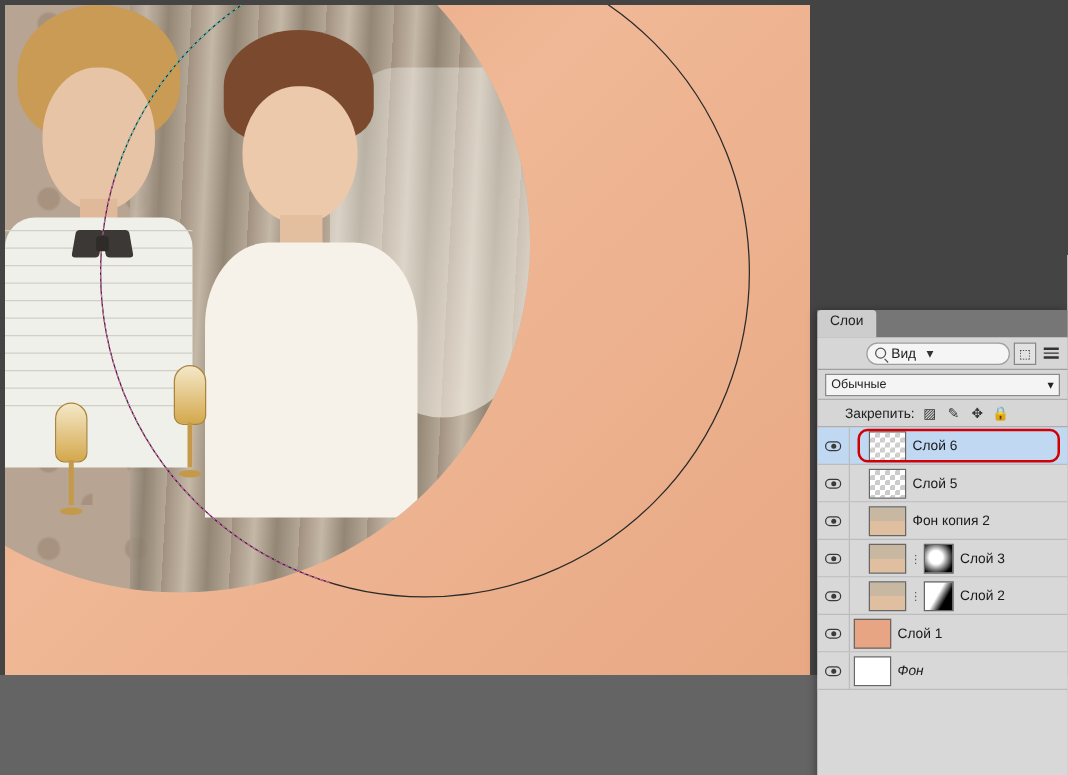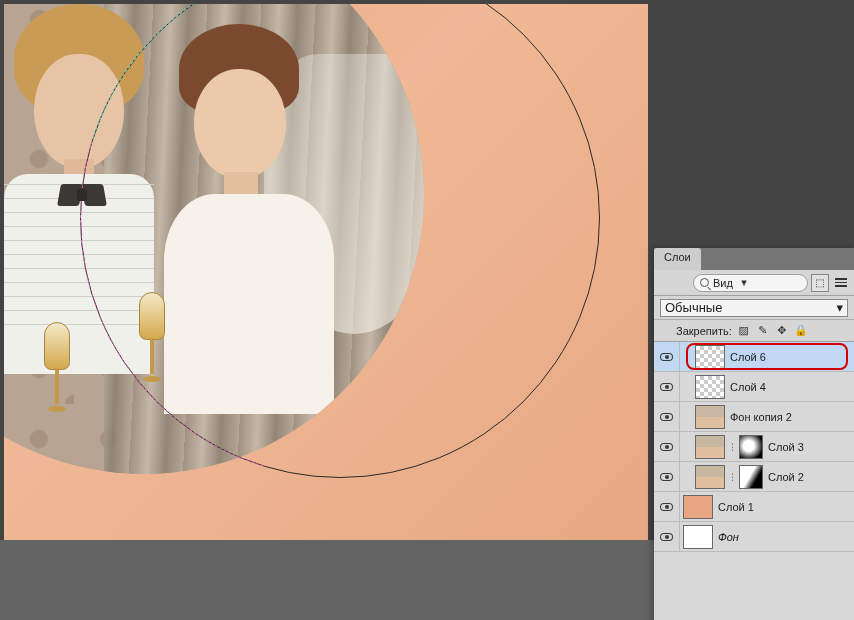--- a/index.html
+++ b/index.html
@@ -43,21 +43,21 @@
   .panel-tab { height: 22px; padding: 3px 10px 0 10px; background: #cdcdcd; border-top-left-radius: 3px; border-top-right-radius: 3px; font-size: 11px; }
   .panel-bar { height: 26px; display: flex; align-items: center; border-bottom: 1px solid #9f9f9f; padding: 0 4px; gap: 3px; background: #d6d6d6; }
   .search-pill { flex: 1; height: 18px; background: #f5f5f5; border: 1px solid #9f9f9f; border-radius: 9px; display: flex; align-items: center; padding: 0 6px; gap: 4px; margin-left: 35px; }
   .mag { width: 9px; height: 9px; border: 1.3px solid #555; border-radius: 50%; position: relative; }
   .mag::after { content: ''; position: absolute; right: -3px; bottom: -3px; width: 4px; height: 1.3px; background: #555; transform: rotate(45deg); }
   .arrow-btn { width: 14px; height: 18px; display: flex; align-items: center; justify-content: center; color: #333; }
   .filter-icon { width: 18px; height: 18px; background: #e2e2e2; border: 1px solid #888; display: flex; align-items: center; justify-content: center; font-size: 10px; }
   .menu-icon { width: 18px; height: 18px; display: flex; flex-direction: column; justify-content: center; align-items: center; gap: 2px; }
   .menu-icon span { width: 12px; height: 1.5px; background: #333; }
   .blend-row { height: 24px; display: flex; align-items: center; padding: 0 6px; border-bottom: 1px solid #b0b0b0; background: #d6d6d6; }
-  .blend-select { flex: 1; height: 18px; padding: 0 4px; border: 1px solid #8a8a8a; background: #f4f4f4; font-size: 13px; display: flex; align-items: center; justify-content: space-between; }
+  .blend-select { flex: 1; height: 18px; padding: 0 4px; border: 1px solid #8a8a8a; background: #f4f4f4; font-size: 10px; display: flex; align-items: center; justify-content: space-between; }
   .lock-row { height: 22px; display: flex; align-items: center; padding: 0 22px; gap: 5px; border-bottom: 1px solid #a0a0a0; background: #d6d6d6; }
   .lock-icon { width: 14px; height: 14px; display: flex; align-items: center; justify-content: center; font-size: 11px; color: #333; }
   .layers-list { flex: 1; overflow: hidden; background: #d8d8d8; }
   .layer-row { display: flex; align-items: center; height: 30px; border-bottom: 1px solid #bcbcbc; background: #d8d8d8; }
   .layer-row.selected { background: #c0d8f2; }
   .layer-row.highlighted { position: relative; }
   .layer-row.highlighted::after { content: ''; position: absolute; left: 32px; top: 1px; right: 6px; bottom: 1px; border: 2.5px solid #d20000; border-radius: 8px; pointer-events: none; }
   .vis { width: 26px; height: 100%; display: flex; align-items: center; justify-content: center; border-right: 1px solid #bcbcbc; }
   .eye { width: 13px; height: 8px; border: 1.3px solid #3a3a3a; border-radius: 60%/100%; position: relative; }
   .eye::after { content: ''; position: absolute; left: 3.5px; top: 1px; width: 4px; height: 4px; background: #3a3a3a; border-radius: 50%; }
@@ -157,21 +157,21 @@
           <div class="indent"></div>
           <div class="thumb checker"></div>
           <div class="layer-name">Слой 6</div>
         </div>
         <div class="layer-row">
           <div class="vis">
             <div class="eye"></div>
           </div>
           <div class="indent"></div>
           <div class="thumb checker"></div>
-          <div class="layer-name">Слой 4</div>
+          <div class="layer-name">Слой 5</div>
         </div>
         <div class="layer-row">
           <div class="vis">
             <div class="eye"></div>
           </div>
           <div class="indent"></div>
           <div class="thumb photo"></div>
           <div class="layer-name">Фон копия 2</div>
         </div>
         <div class="layer-row">

